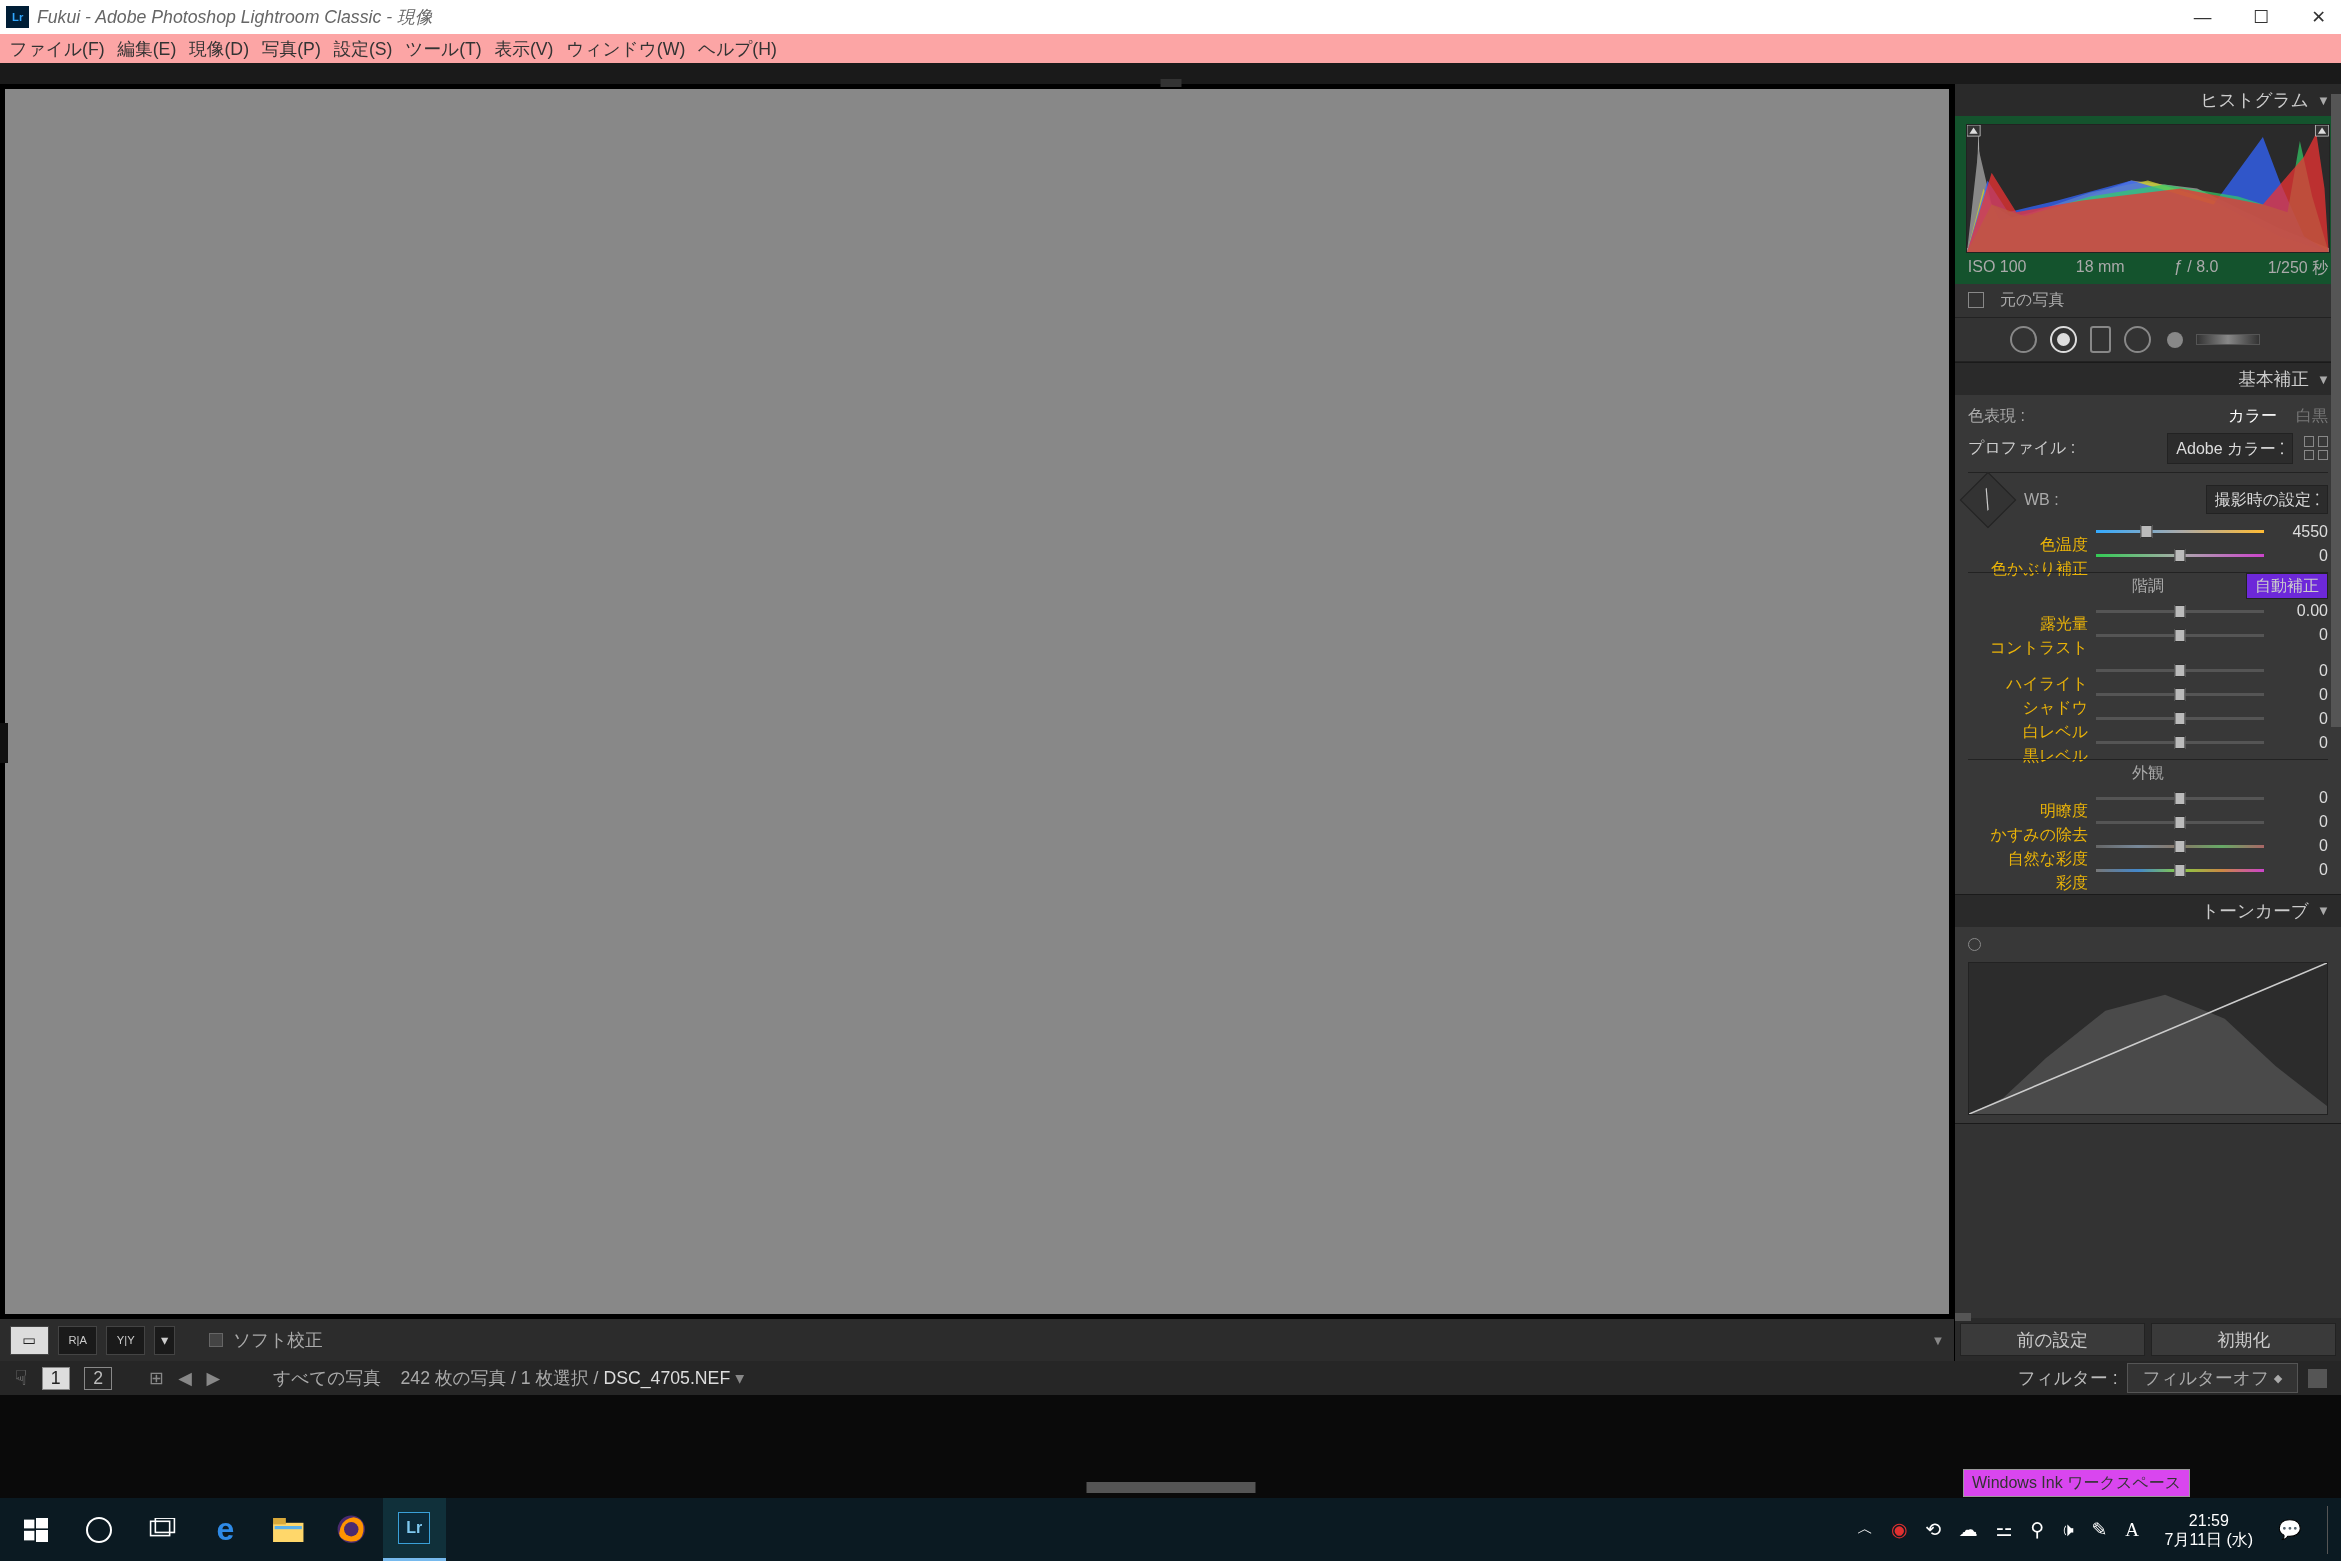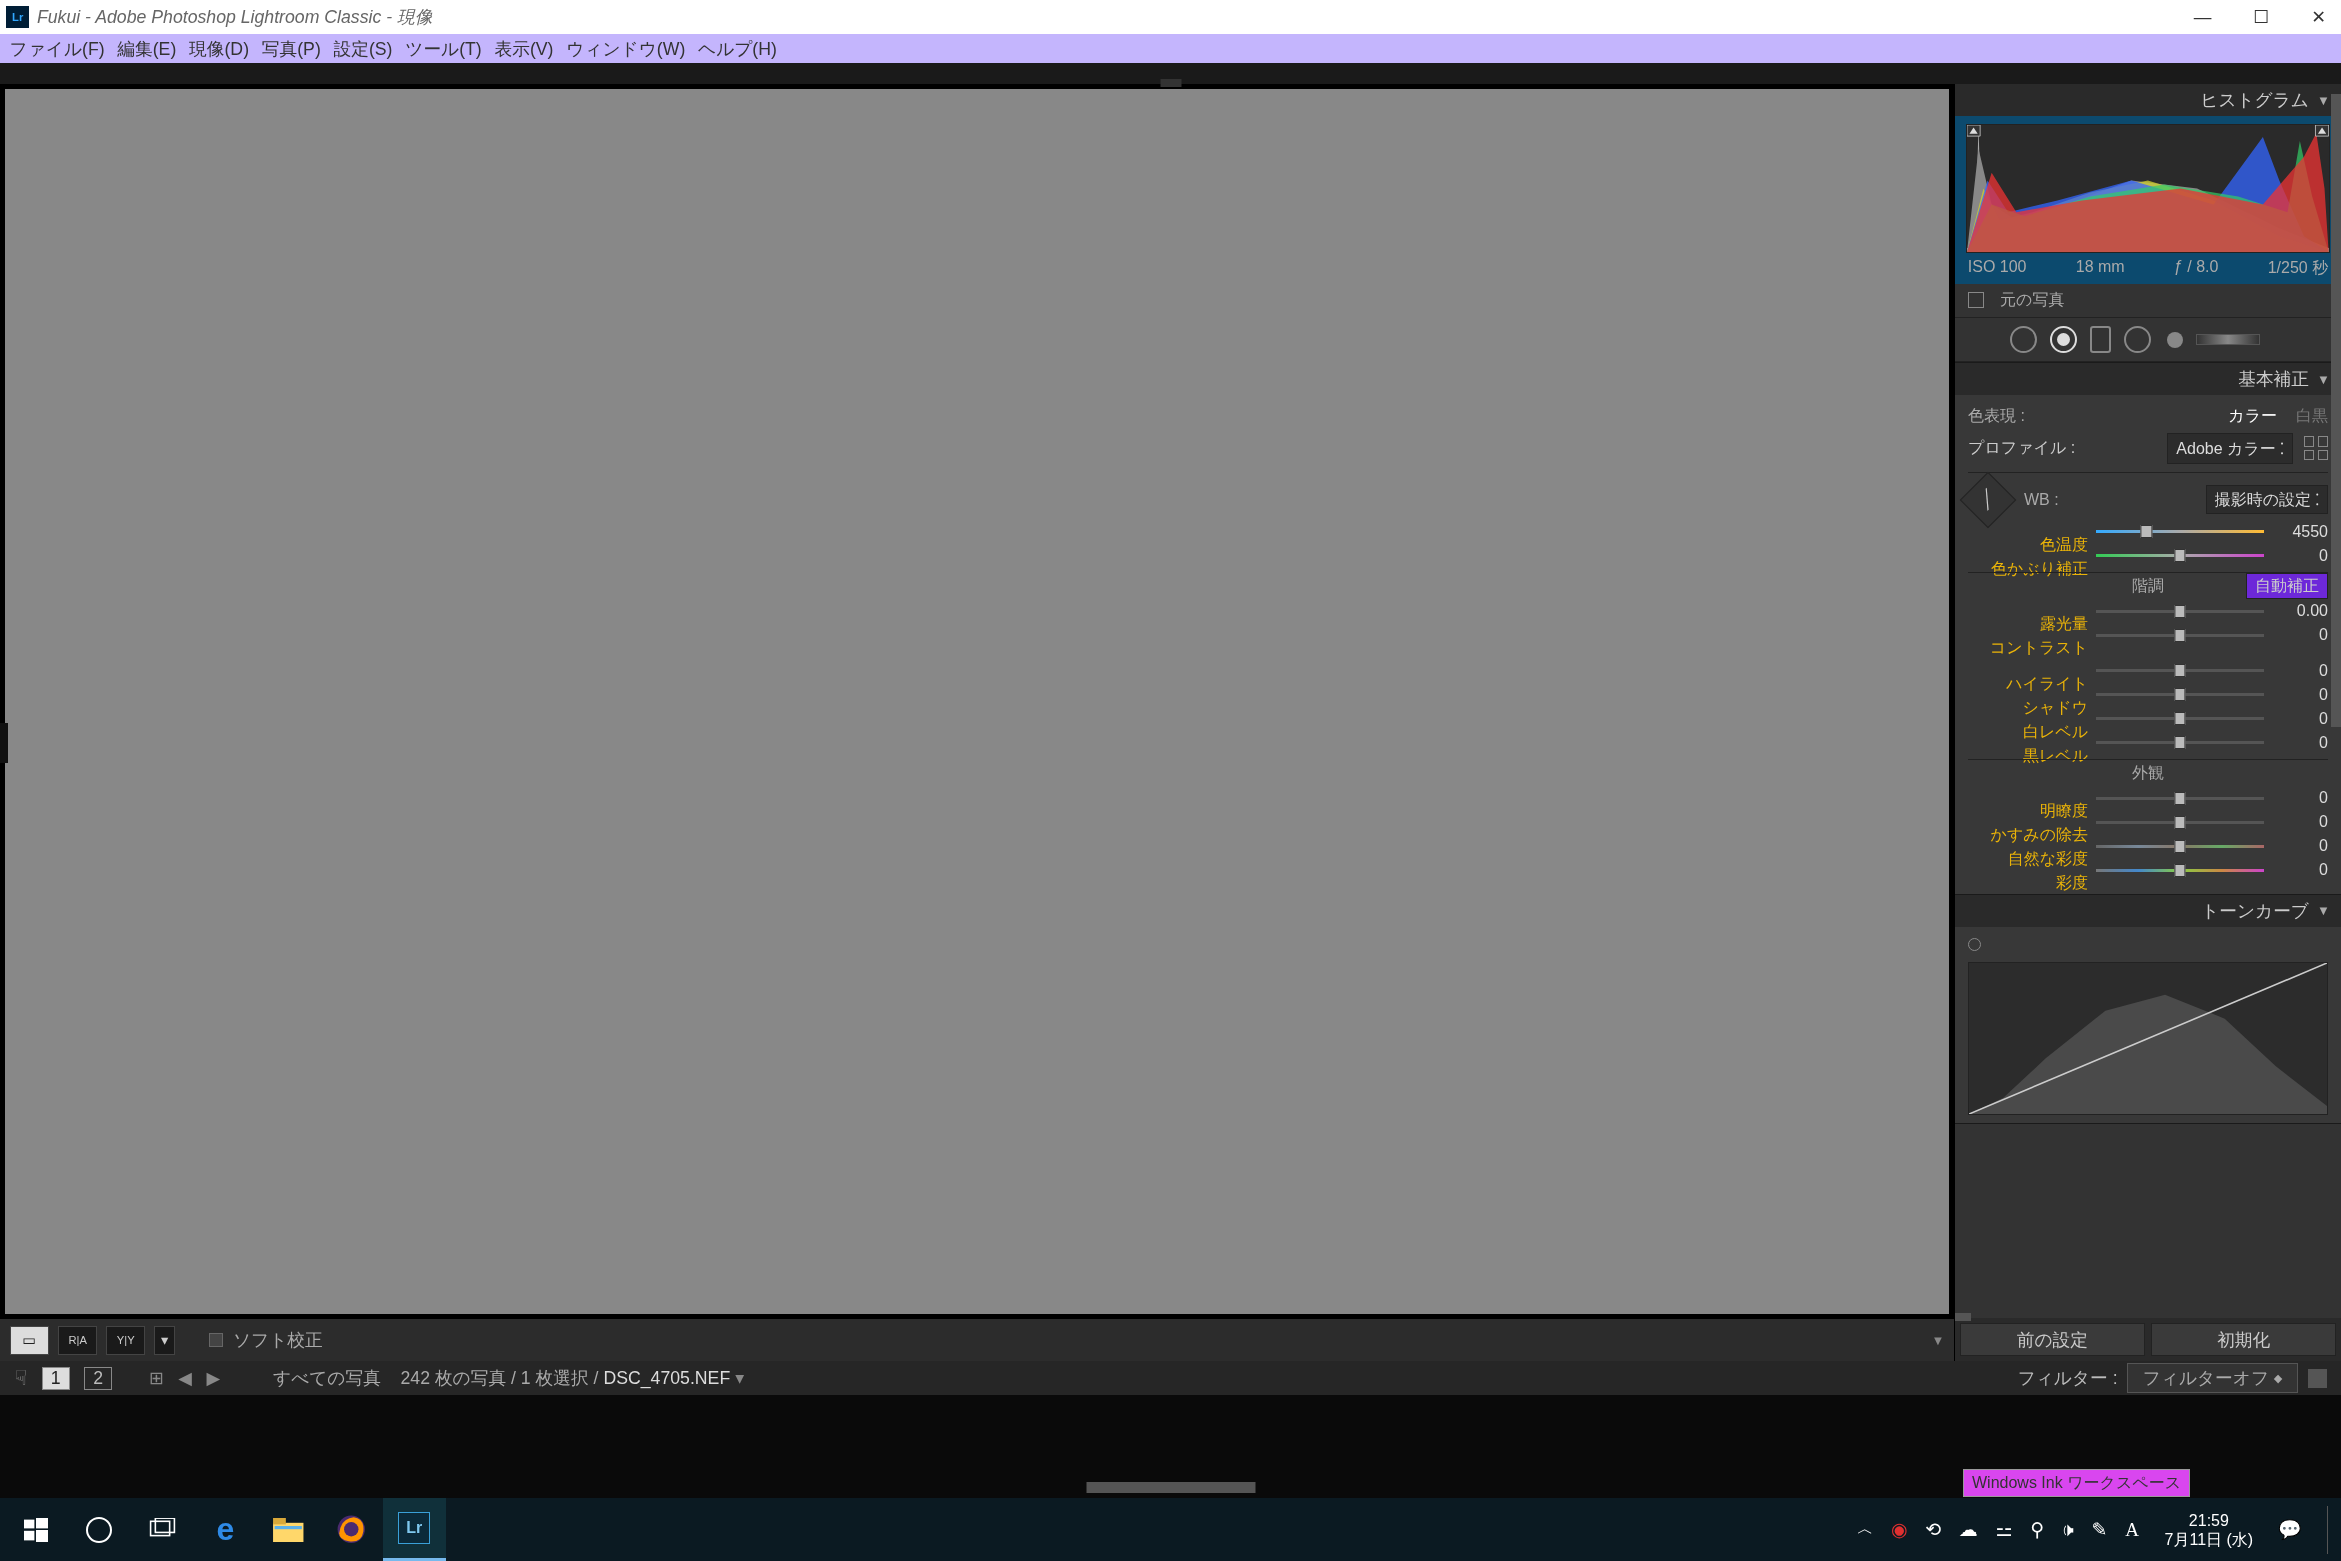--- a/index.html
+++ b/index.html
@@ -6,21 +6,21 @@
 body { background:#fff; width:2342px; height:1561px; overflow:hidden; font-size:17.7px; color:#333; }
 
 
 .titlebar { height:34px; background:#fff; display:flex; align-items:center; padding:0 6.4px; }
 .titlebar .appicon { width:22.5px; height:22.5px; background:#001E36; display:flex; align-items:center; justify-content:center; color:#31A8FF; font-size:11.2px; font-weight:bold; margin-right:8px; }
 .titlebar .title { font-size:17.7px; color:#666;font-style:italic; }
 .titlebar .winctrls { margin-left:auto; display:flex; gap:42px; padding-right:9.6px; }
 .titlebar .winctrls span { font-size:17.7px; color:#333; cursor:pointer; }
 
 
-.menubar { height:29px; background:#c4b5fd; display:flex; align-items:center; padding:0 3.2px; font-size:17.7px; color:#333; }
+.menubar { height:29px; background:#fca5a5; display:flex; align-items:center; padding:0 3.2px; font-size:17.7px; color:#333; }
 .menubar span { padding:0 6.4px; cursor:pointer; }
 
 
 .appbody { position:absolute; top:63px; left:0; right:0; bottom:63px; background:#000; }
 
 .topstrip { height:21px; background:#1a1a1a; position:relative; }
 .topstrip .handle { position:absolute; left:50%; transform:translateX(-50%); top:16px; width:21px; height:8px; background:#333; }
 
 
 .mainrow { position:absolute; top:21px; left:0; right:0; bottom:137px; display:flex; }
@@ -36,21 +36,21 @@
 .ct-dd { margin-left:auto; color:#888; font-size:13px; }
 
 
 .rightpanel { width:386px; background:#333; position:relative; }
 .rightscroll { position:absolute; right:0; top:9.6px; width:9.6px; height:633px; background:#555; }
 .panel-section { border-bottom:0.8px solid #1a1a1a; }
 .sec-header { height:32px; background:#2a2a2a; display:flex; align-items:center; justify-content:flex-end; padding:0 11.2px; color:#ccc; font-size:17.7px; gap:8px; }
 .sec-header .tri { color:#aaa; font-size:13px; }
 
 
-.histo-wrap { padding:8px 11.2px 4.8px; background:#0c4a6e; }
+.histo-wrap { padding:8px 11.2px 4.8px; background:#14532d; }
 .histo { height:129px; background:#2a2a2a; position:relative; border:0.8px solid #222; overflow:hidden; }
 .histo-meta { display:flex; justify-content:space-between; color:#aaa; font-size:16px; padding:4.8px 1.6px 0; }
 .orig-row { display:flex; align-items:center; gap:16px; padding:6.4px 13px; color:#aaa; font-size:16px; }
 .orig-check { width:16px; height:16px; border:1.6px solid #888; }
 
 .tools-row { height:45px; background:#333; display:flex; align-items:center; padding:0 9.6px; gap:13px; border-top:0.8px solid #222; border-bottom:0.8px solid #222; }
 .tool { width:32px; height:32px; display:flex; align-items:center; justify-content:center; color:#888; cursor:pointer; }
 .tool.circle { border:2.4px solid #888; border-radius:50%; width:27px; height:27px; }
 .tool.circle.filled::after { content:""; width:13px; height:13px; background:#888; border-radius:50%; }
 .tool.circle.active { border-color:#ddd; }

